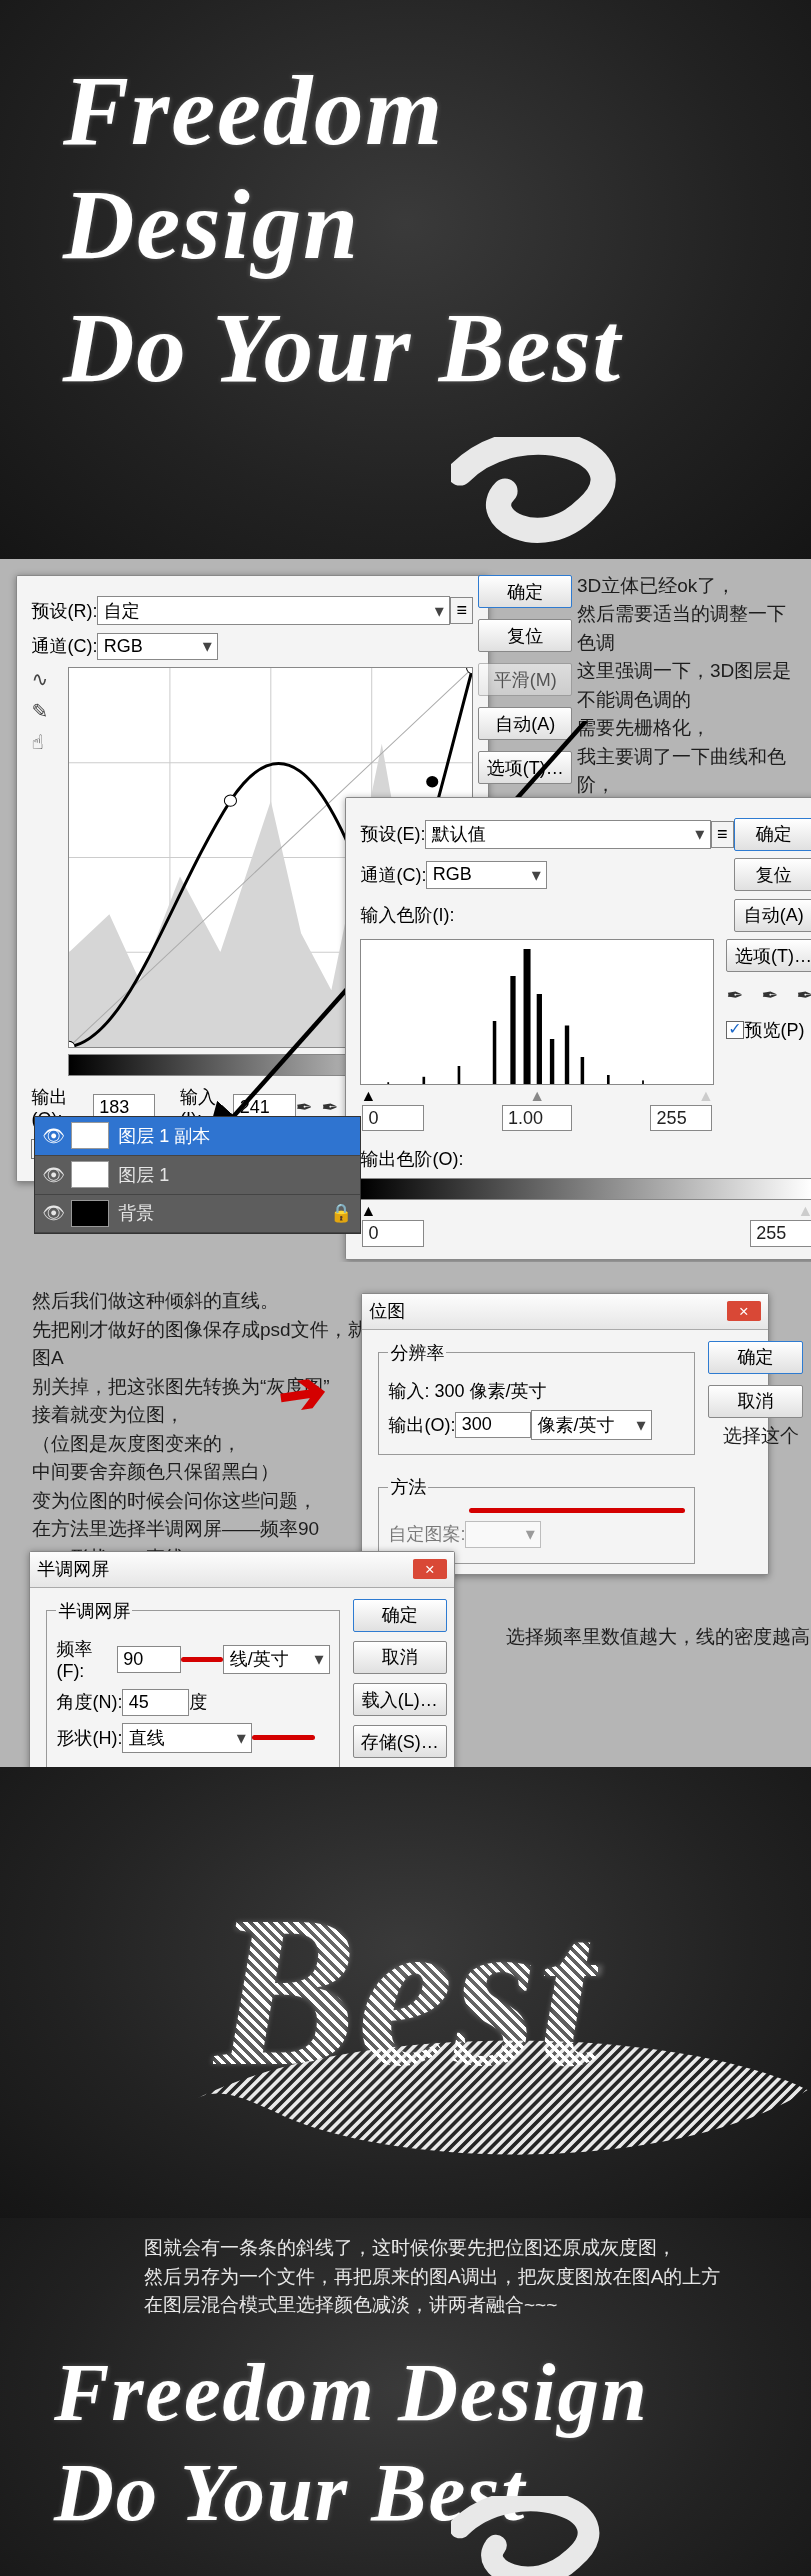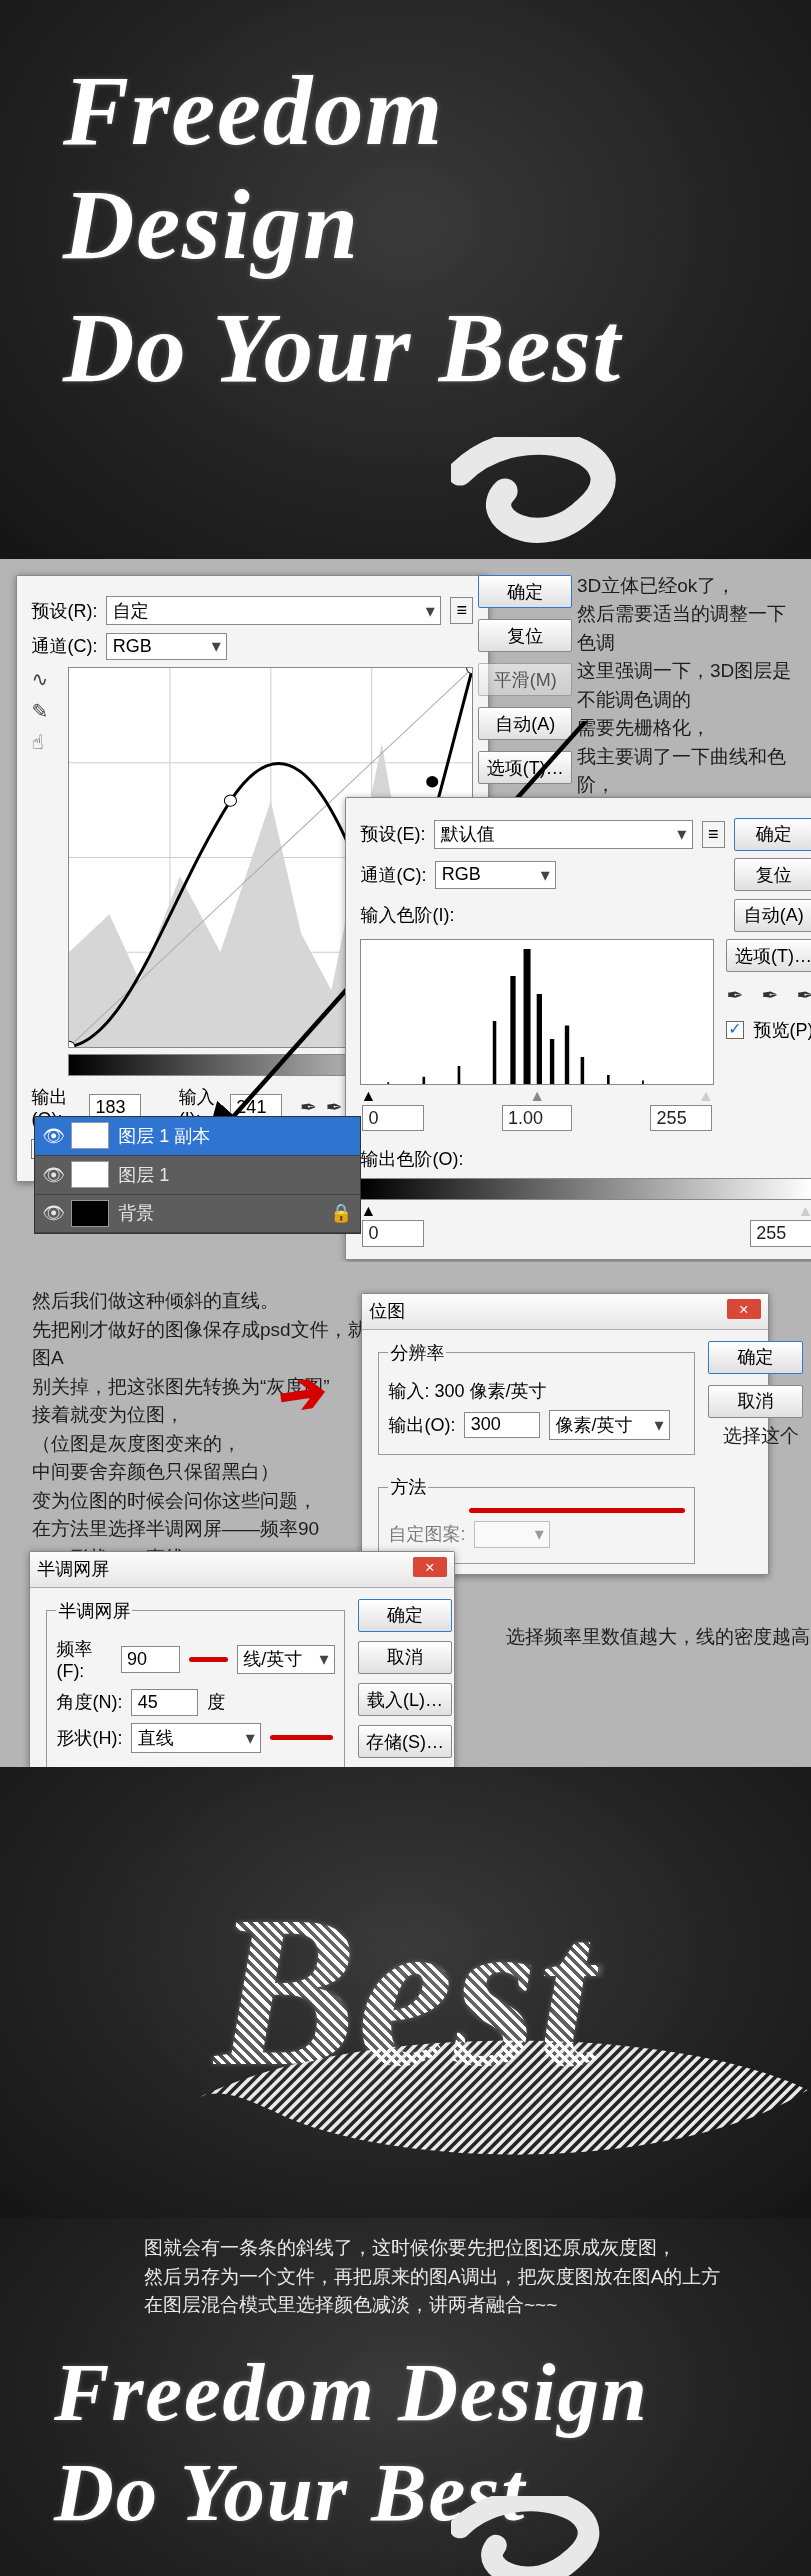--- a/index.html
+++ b/index.html
@@ -36,21 +36,21 @@
     border:0.9px solid #888;
     border-radius:1.8px;
     box-shadow:0 1.8px 7.2px rgba(0,0,0,.35);
     font-size:18px;
     color:#000;
   }
   .dlg-title {
     background: linear-gradient(#fdfdfd,#e6e6e6);
     border-bottom:0.9px solid #aaa;
     padding:5.4px 7.2px;
-    display:flex; align-items:flex-start; justify-content:space-between;
+    display:flex; align-items:center; justify-content:space-between;
     font-size:18px;
   }
   .dlg-close {
     background:#d94836; color:#fff; width:34px; height:20px;
     display:flex;align-items:center;justify-content:center;
     border-radius:1.8px; font-size:12.6px;
   }
   .btn {
     display:inline-block; min-width:78px; padding:3.6px 7.2px;
     background:linear-gradient(#fff,#e0e0e0);
@@ -62,21 +62,21 @@
     display:inline-block; background:#fff; border:0.9px solid #888;
     padding:1.8px 5.4px; font-size:18px;
   }
   .dropdown {
     display:inline-flex; align-items:center; background:#fff; border:0.9px solid #888;
     padding:1.8px 5.4px; font-size:18px;
   }
   .dropdown::after {content:"▾"; margin-left:auto; padding-left:9px; color:#444;}
   .checkbox { display:inline-block;width:16px;height:16px;border:0.9px solid #666;background:#fff;vertical-align:middle;position:relative;}
   .checkbox.checked::after{content:"✓";position:absolute;left:0.9px;top:-2.7px;font-size:16px;color:#1a66c7;}
-  .row {display:flex;align-items:center;gap:9px;margin:7.2px 0;}
+  .row {display:flex;align-items:center;margin:7.2px 0;}
   .ann   {position:absolute;font-size:19px;line-height:1.5;color:#1d1d1d;}
   .ann-dark {color:#e8e8e8;}
   .red-arrow {color:#d40000;font-size:58px;font-weight:bold;transform:rotate(-8deg);}
   .red-mark  {height:5.4px;background:#d40000;border-radius:2.7px;}
   svg {display:block;}
   .layer-panel {
     width:325px; background:#5d5d5d; color:#e6e6e6; border:0.9px solid #333;
     font-size:18px;
   }
   .layer-row {

